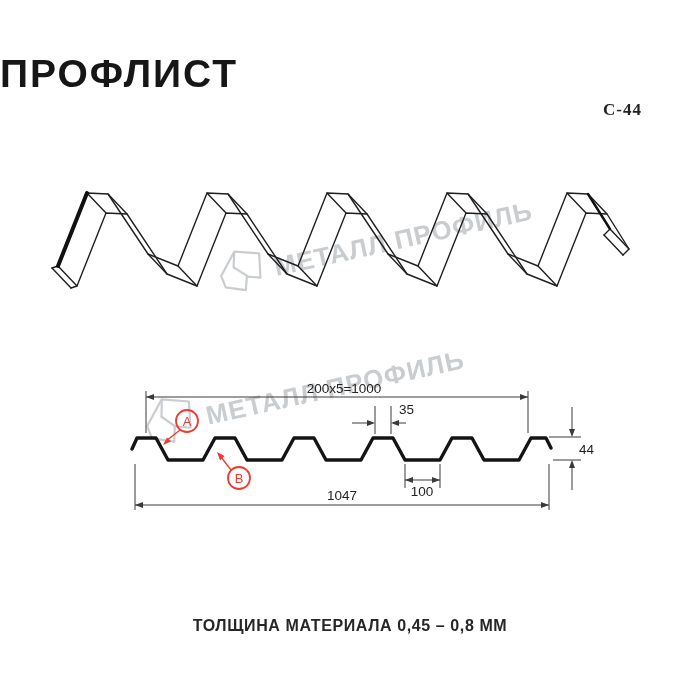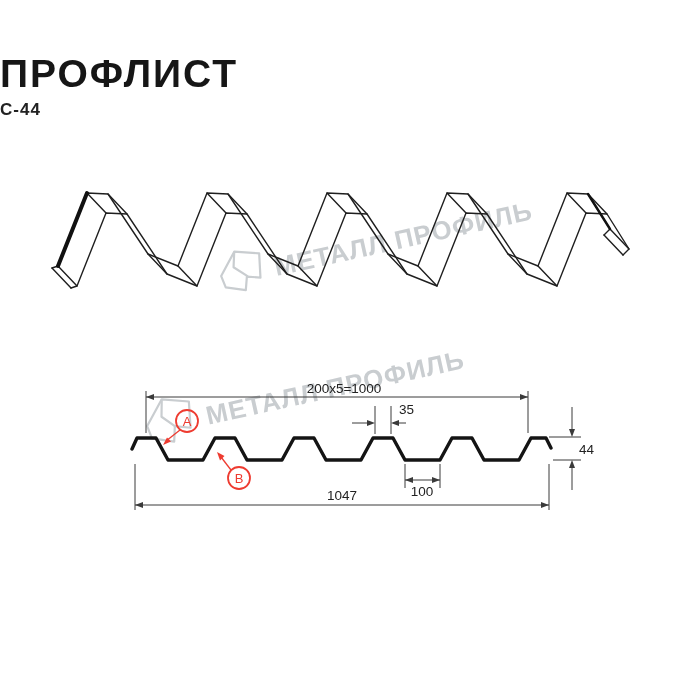--- a/index.html
+++ b/index.html
@@ -16,22 +16,22 @@
     position:relative;overflow:hidden;
   }
   .page{position:absolute;inset:0;}
   .title{
     position:absolute;top:52px;left:0;width:700px;
     font-size:39px;font-weight:bold;
     letter-spacing:2px;color:#161616;
   }
   .subtitle{
     position:absolute;top:100px;left:0;width:642px;
-    text-align:left;font-size:17px;font-weight:bold;
-    letter-spacing:1px;color:#222;
+    text-align:right;font-size:17px;font-weight:bold;
+    letter-spacing:1px;color:#222;font-family:Liberation Serif, serif;
   }
   .footer{
     position:absolute;top:617px;left:0;width:700px;
     text-align:center;font-size:16px;font-weight:bold;
     letter-spacing:0.6px;color:#262626;
   }
   svg{position:absolute;top:0;left:0;}
   .iso-line{stroke:#1f1f1f;stroke-width:1.4;fill:none;stroke-linejoin:round;stroke-linecap:round;}
   .iso-thick{stroke:#111;stroke-width:4;fill:none;stroke-linecap:round;}
   .iso-med{stroke:#111;stroke-width:2.4;fill:none;stroke-linecap:round;}
@@ -162,13 +162,14 @@
 
       <g>
         <circle class="red-stroke" cx="239" cy="478" r="11"></circle>
         <text class="red-text" x="239" y="483" text-anchor="middle">В</text>
         <line class="red-thin" x1="231" y1="470" x2="221" y2="457"></line>
         <polygon class="red-fill" points="217,452 224.5,456 220,460.5"></polygon>
       </g>
     </g>
   </svg>
 
+  <div class="footer">ТОЛЩИНА МАТЕРИАЛА 0,45 – 0,8 ММ</div>
 </div>
 
 </body></html>

